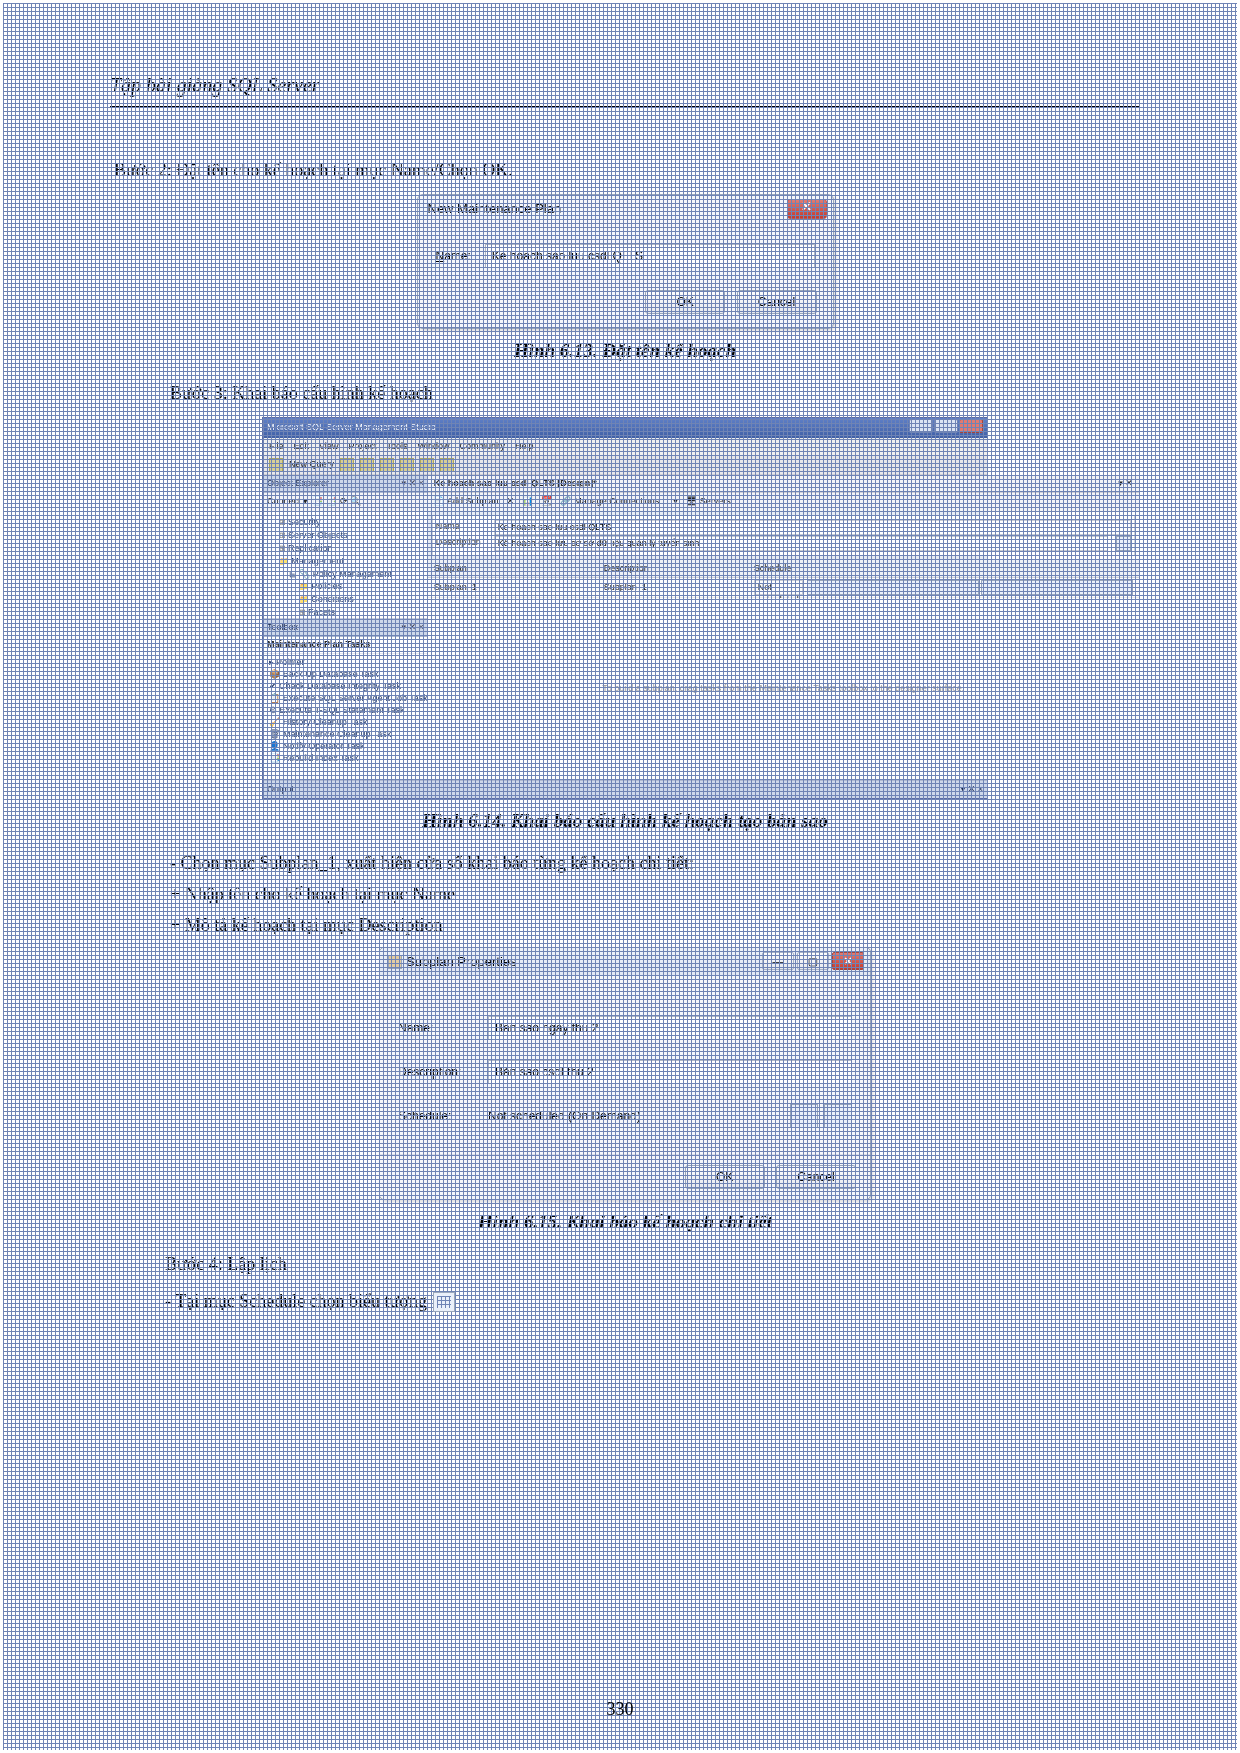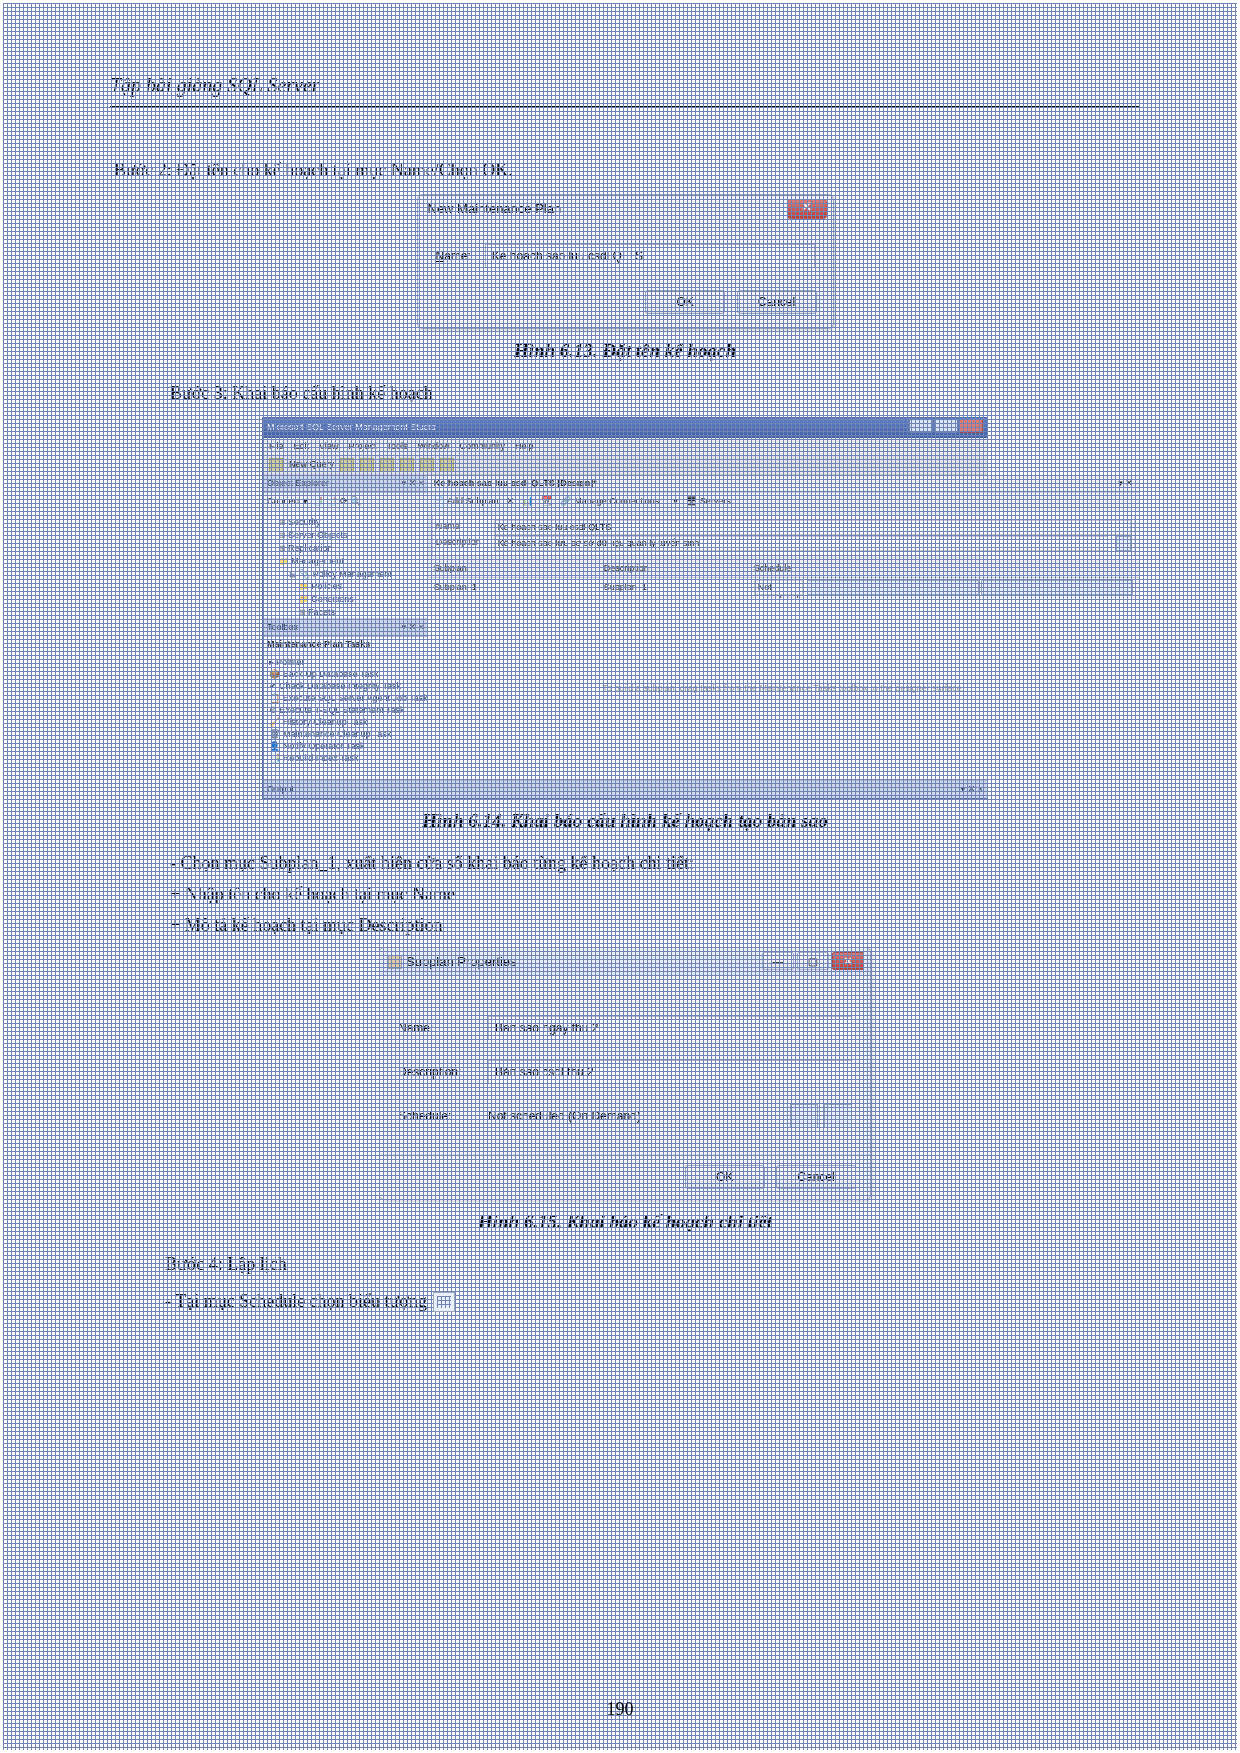--- a/index.html
+++ b/index.html
@@ -393,14 +393,14 @@
   </div>
 
   <div class="caption">Hình 6.15. Khai báo kế hoạch chi tiết</div>
 
   <div class="step" style="margin-left:55px;">Bước 4: Lập lịch</div>
   <div class="step" style="margin-left:55px;">
     <span>- Tại mục Schedule chọn biểu tượng</span>
     <span class="inline-icon cal-grid"></span>
   </div>
 
-  <div class="page-num">190</div>
+  <div class="page-num">330</div>
 </div>
 
 </body></html>

